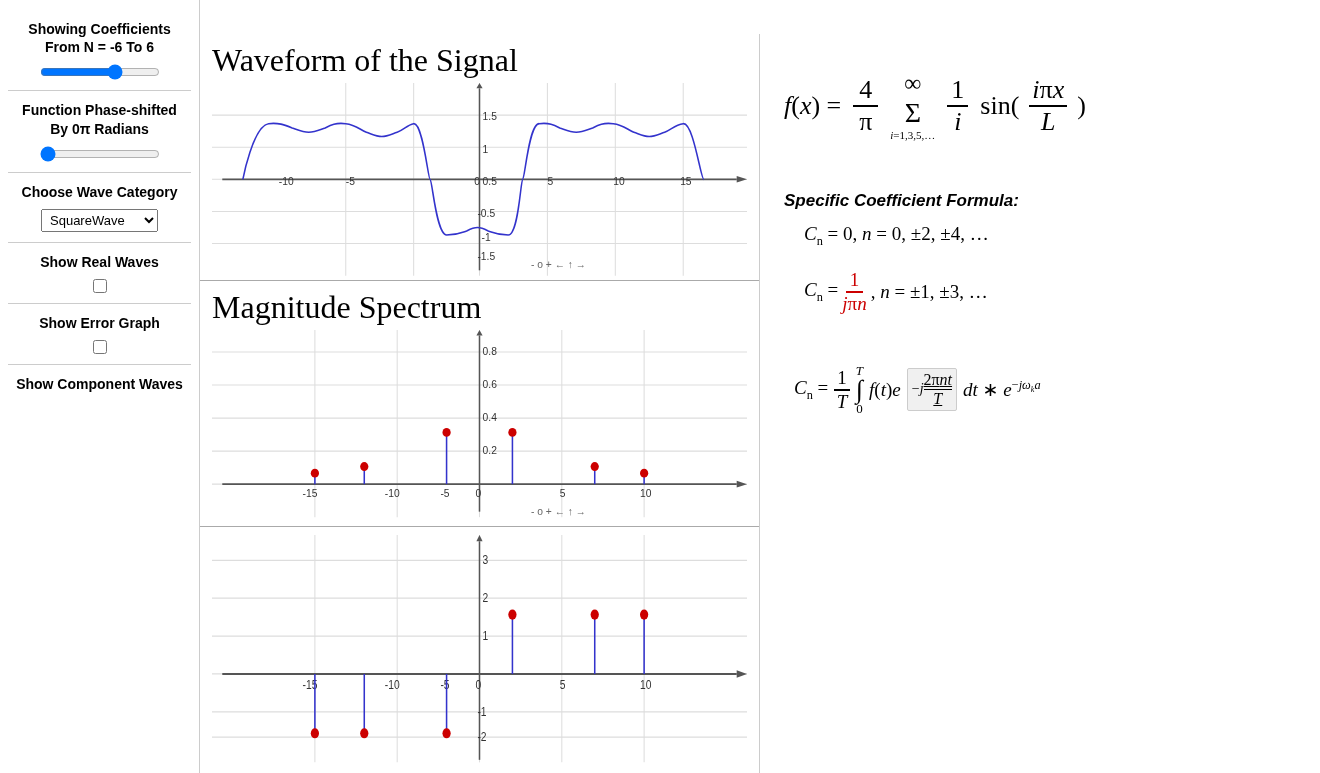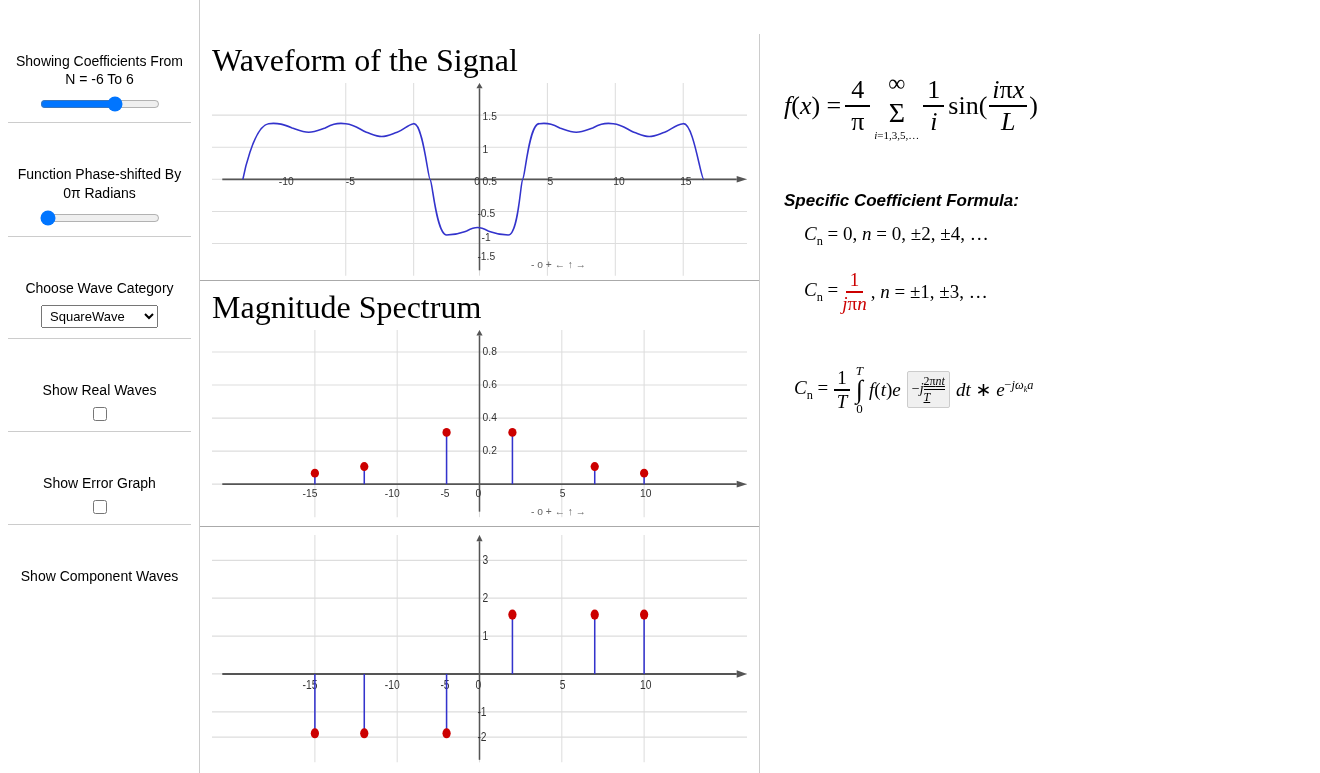--- a/index.html
+++ b/index.html
@@ -23,25 +23,24 @@
       background: #fff;
     }
 
     .sidebar-section {
       border-bottom: 1px solid #ccc;
       padding: 10px 4px;
       text-align: center;
     }
 
     .sidebar-section .section-title {
-      font-weight: normal;
+      font-weight: bold;
       font-size: 14px;
       line-height: 1.3;
       margin-bottom: 8px;
-      margin-top: 32px;
     }
 
     .slider-container {
       display: flex;
       justify-content: center;
       margin-top: 4px;
     }
 
     input[type=range] {
       width: 120px;
@@ -386,21 +385,21 @@
           <circle class="spectrum-dot" cx="420" cy="63" r="4"></circle>
         </svg>
       </div>
     </div>
 
   </div>
 
   <div id="formula-panel">
 
     <div class="math-block" style="margin-top:20px;">
-      <div style="font-size:26px; font-family:Georgia,serif; display:flex; align-items:center; gap:0; flex-wrap:wrap;">
+      <div style="font-size:26px; font-family:Georgia,serif; display:flex; align-items:center; gap:8px; flex-wrap:wrap;">
         <span><em>f</em>(<em>x</em>) =</span>
         <span style="display:inline-flex; flex-direction:column; align-items:center; margin:0 4px;">
           <span style="border-bottom:2px solid #000; padding:0 6px;">4</span>
           <span>π</span>
         </span>
         <span style="display:inline-flex; flex-direction:column; align-items:center; font-size:28px;">
           <span style="font-size:24px;">∞</span>
           <span style="font-size:28px;">Σ</span>
           <span style="font-size:11px;"><em>i</em>=1,3,5,…</span>
         </span>
@@ -440,21 +439,21 @@
           <span><em>T</em></span>
         </span>
         <span style="display:inline-flex; flex-direction:column; align-items:center; font-size:28px; position:relative;">
           <span style="font-size:13px; position:relative; top:-2px;"><em>T</em></span>
           <span style="font-size:26px; line-height:1; margin:-4px 0;">∫</span>
           <span style="font-size:13px; position:relative; bottom:-2px;">0</span>
         </span>
         <span><em>f</em>(<em>t</em>)<em>e</em></span>
         <span style="display:inline-flex; align-items:flex-start; font-size:14px;">
           <span style="background:#f0f0f0; border:1px solid #ccc; padding:2px 4px; border-radius:2px;">
-            −<em>j</em><span style="display:inline-flex; flex-direction:column; font-size:12px; vertical-align:middle;text-decoration:underline;">
+            −<em>j</em><span style="display:inline-flex; flex-direction:column; align-items:center; font-size:16px; vertical-align:middle;text-decoration:underline;">
               <span style="border-bottom:1px solid #000;">2π<em>nt</em></span>
               <span><em>T</em></span>
             </span>
           </span>
         </span>
         <span><em>dt</em> ∗ <em>e</em><sup>−<em>jω</em><sub><em>k</em></sub><em>a</em></sup></span>
       </div>
     </div>
 
   </div>

